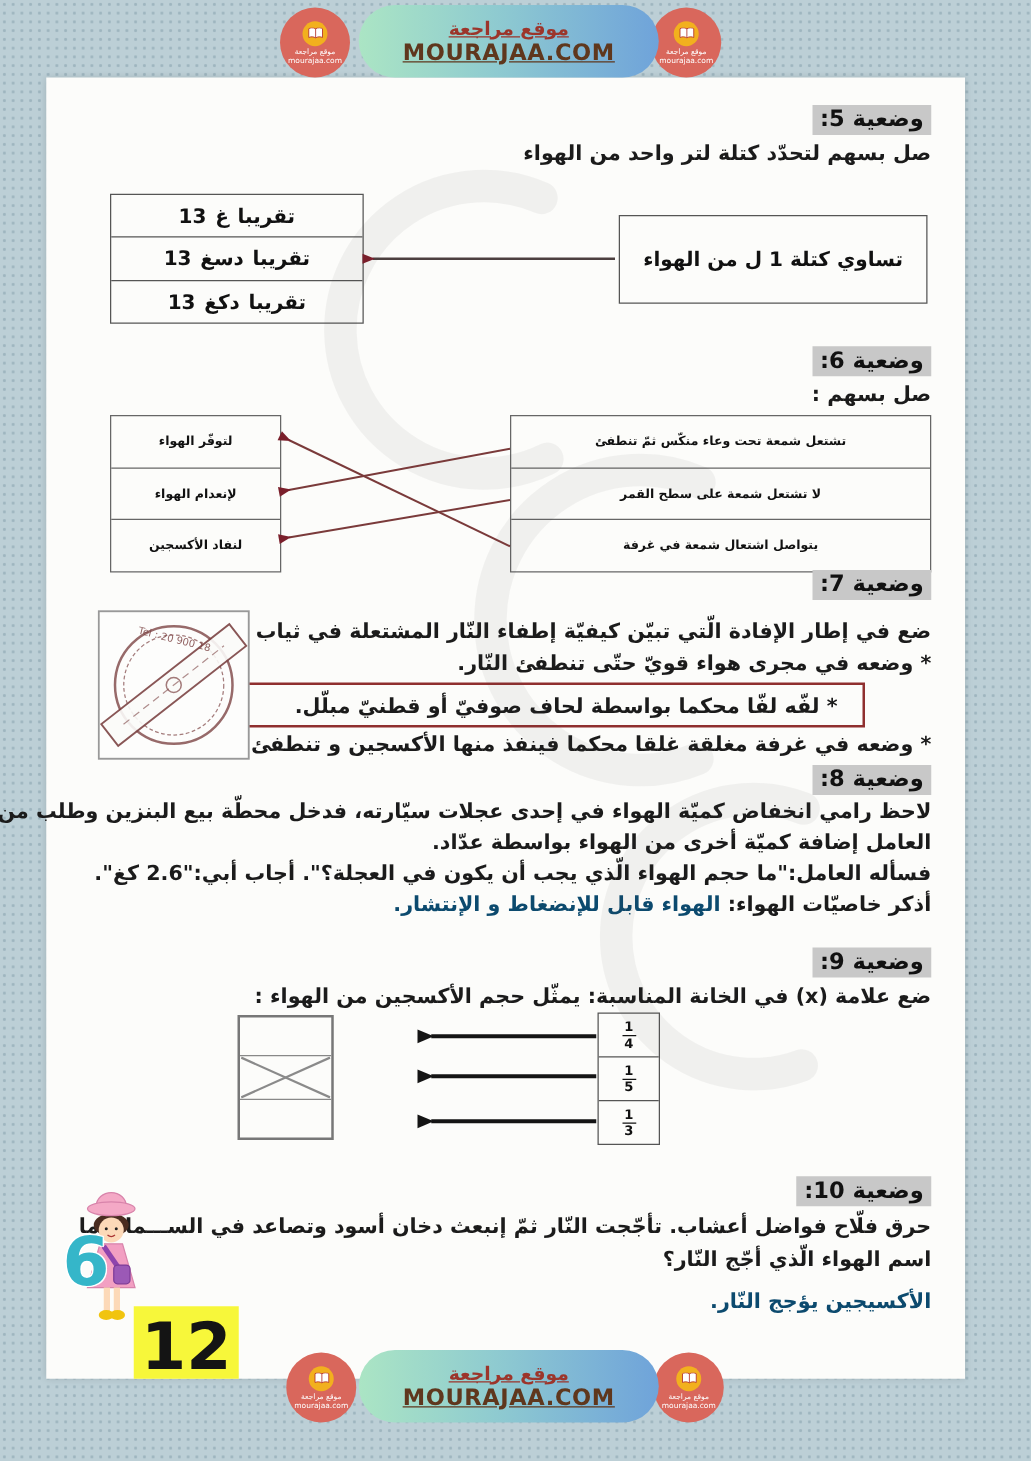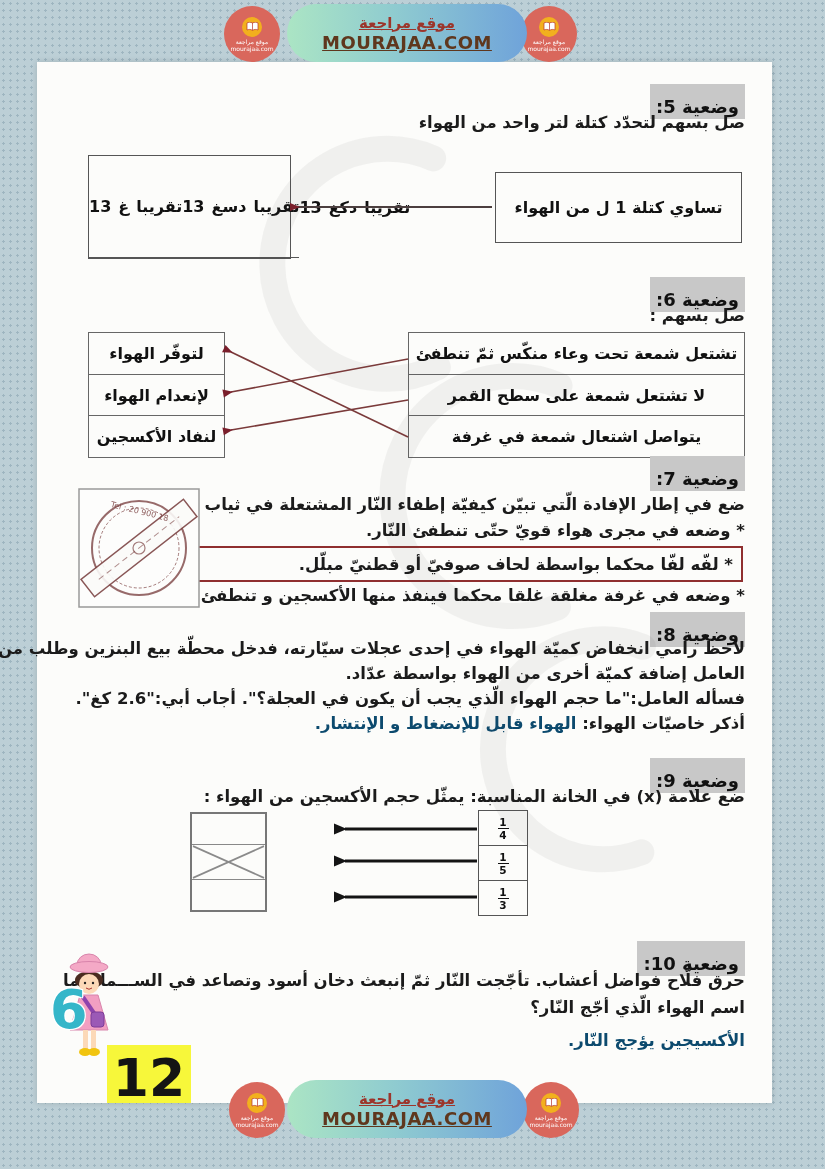--- a/index.html
+++ b/index.html
@@ -16,21 +16,21 @@
     background:#fcfcfa; box-shadow:0 0 6px rgba(0,0,0,.15);
   }
   .abs { position:absolute; }
   .bodyline {
     position:absolute; right:80px; direction:rtl; white-space:nowrap;
     font-size:16.5px; font-weight:700; color:#1b1b1b; letter-spacing:0;
   }
   .sec-title {
     position:absolute; right:80px; direction:rtl; white-space:nowrap;
     font-size:18px; font-weight:700; color:#111;
-    background:#c8c8c8; padding:12px 6px 2px 6px;
+    background:#c8c8c8; padding:1px 6px 2px 6px;
   }
   .red-text { color:#0c4a6e; }
   
   .pill {
     position:absolute; width:240px; height:58px; border-radius:29px;
     background:linear-gradient(90deg,#abe5c4 0%, #8fcbd0 45%, #6fa3da 100%);
     display:flex; flex-direction:column; align-items:center; justify-content:center;
     z-index:6;
   }
   .pill .ar {
@@ -48,21 +48,21 @@
   }
   .badge .ycirc {
     width:20px; height:20px; border-radius:50%; background:#f2b01e;
     display:flex; align-items:center; justify-content:center; margin-bottom:2px;
   }
   .badge .b1 { font-size:6px; color:#fff; direction:rtl; line-height:6px; }
   .badge .b2 { font-size:6px; color:#fff; line-height:7px; }
   
   .t5 {
     position:absolute; left:88px; top:155px; width:203px; height:104px;
-    border:1.5px solid #555; display:flex; flex-direction:row;
+    border:1.5px solid #555; display:flex; flex-direction:column;
   }
   .t5 .row {
     flex:1; border-bottom:1.5px solid #555;
     display:flex; direction:ltr; align-items:center; justify-content:center; gap:7px;
     font-size:16px; font-weight:700; color:#111;
   }
   .t5 .row:last-child { border-bottom:none; }
   .srcbox {
     position:absolute; left:495px; top:172px; width:247px; height:71px;
     border:1.5px solid #555; display:flex; align-items:center; justify-content:center;
@@ -73,28 +73,28 @@
     position:absolute; left:88px; top:332px; width:137px; height:126px;
     border:1.5px solid #666; display:flex; flex-direction:column;
   }
   .m-right {
     position:absolute; left:408px; top:332px; width:337px; height:126px;
     border:1.5px solid #666; display:flex; flex-direction:column;
   }
   .m-left .cell, .m-right .cell {
     flex:1; border-bottom:1.5px solid #666; direction:rtl;
     display:flex; align-items:center; justify-content:center;
-    font-size:16px; font-weight:700; color:#111; text-align:center;
+    font-size:10px; font-weight:700; color:#111; text-align:center;
   }
   .m-left .cell:last-child, .m-right .cell:last-child { border-bottom:none; }
   
   .redbox {
-    position:absolute; left:95px; top:546px; width:648px; height:36px;
+    position:absolute; left:95px; top:546px; width:597px; height:36px;
     border:2px solid #8f2f2f; display:flex; align-items:center;
-    direction:rtl; padding:0 8px; font-size:16.5px; font-weight:700; color:#1b1b1b;
+    direction:rtl; padding:0 20px; font-size:16.5px; font-weight:700; color:#1b1b1b;
     white-space:nowrap;
   }
   .stampbox { position:absolute; left:78px; top:488px; }
   
   .anstable {
     position:absolute; left:190px; top:812px; width:77px; height:100px;
     border:2px solid #777; display:flex; flex-direction:column;
   }
   .anstable .cell { flex:1; border-bottom:1.5px solid #888; position:relative; }
   .anstable .cell:last-child { border-bottom:none; }

